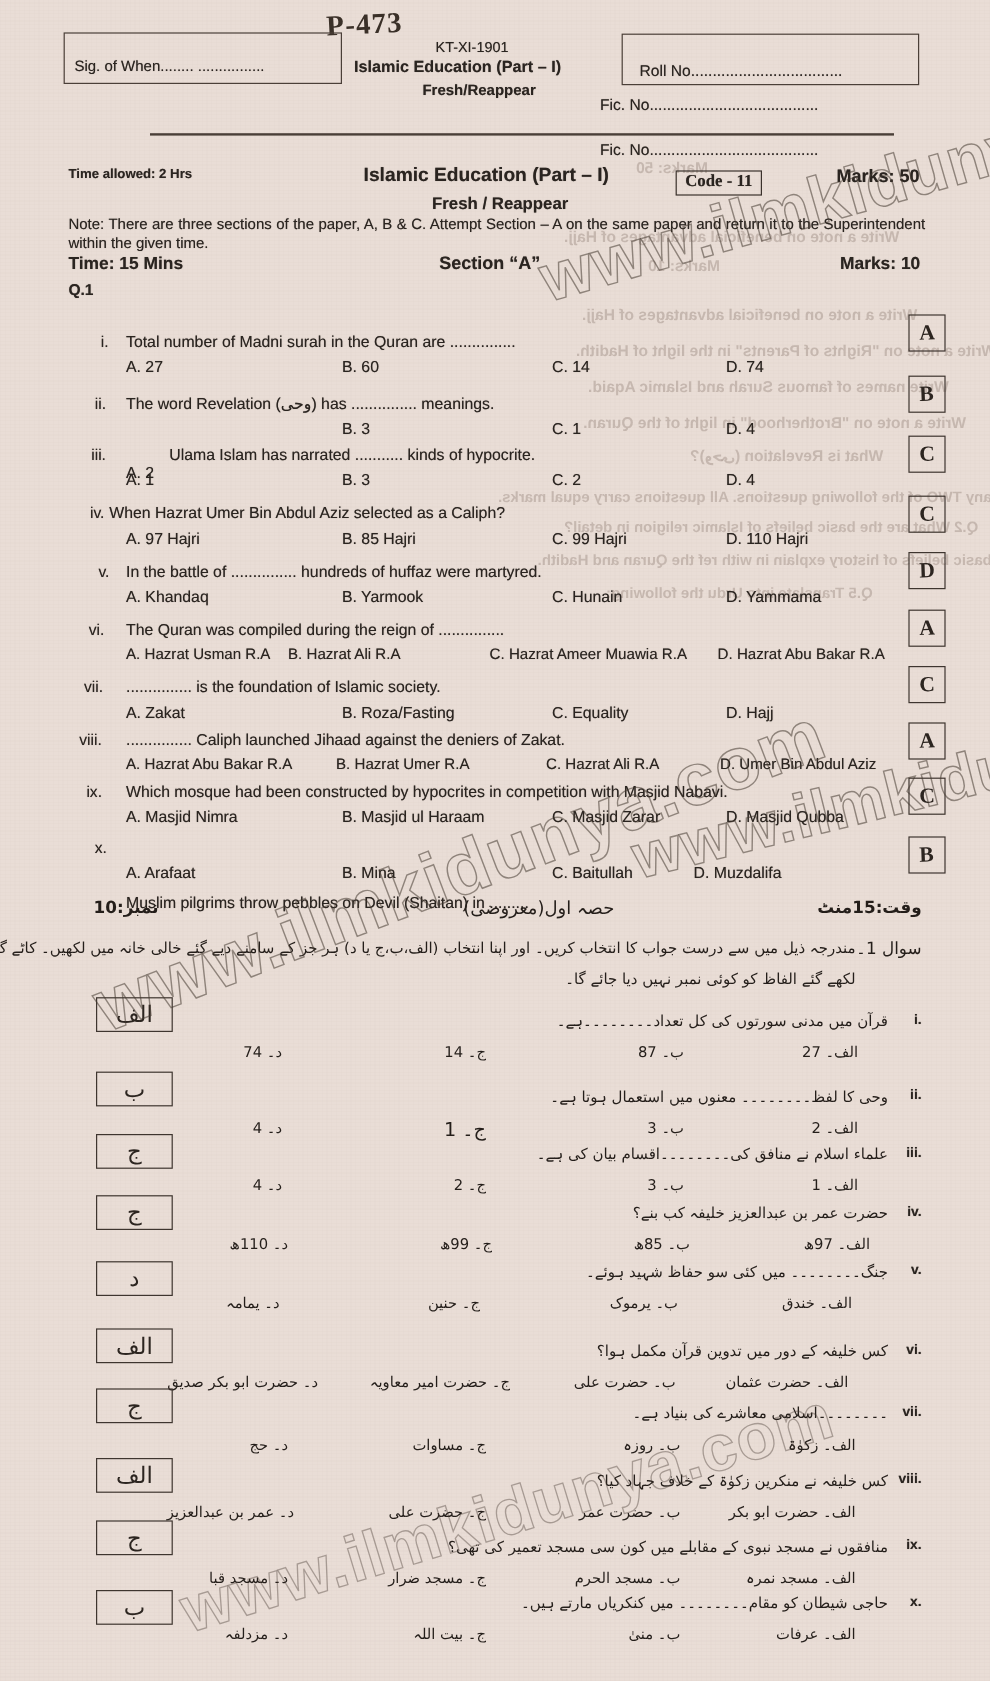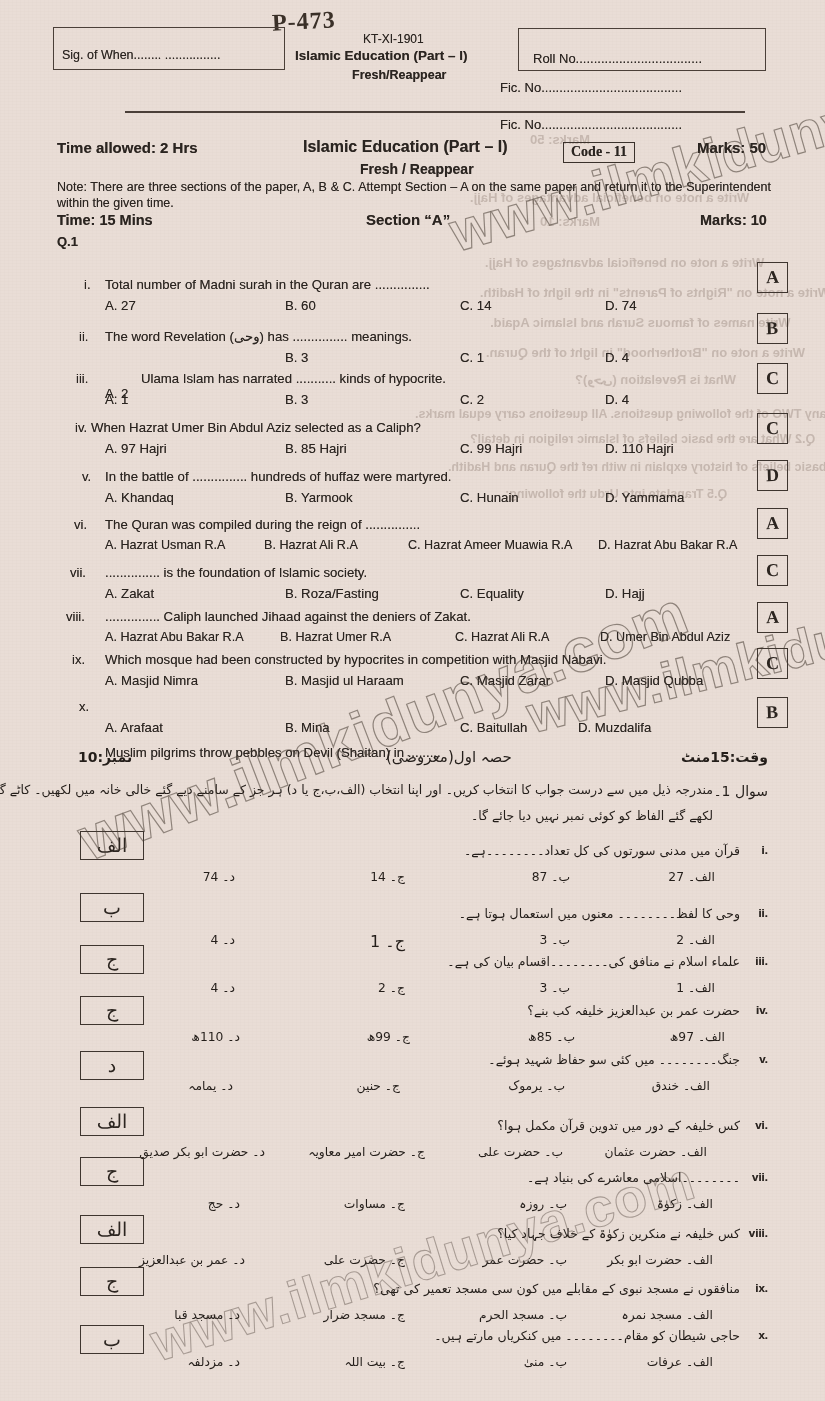--- a/index.html
+++ b/index.html
@@ -135,21 +135,21 @@
 
   <div class="boxline" style="left:518px;top:28px;width:246px;height:41px;"></div>
   <div class="t blur" style="left:500px;top:52px;font-size:13px;margin-left:33px;">Roll No...................................</div>
 
   <div class="t blur" style="left:500px;top:81px;font-size:13px;">Fic. No.......................................</div>
 
   <div class="rule" style="left:125px;top:111px;width:620px;height:1.6px;"></div>
 
   <div class="t blur" style="left:500px;top:118px;font-size:13px;">Fic. No.......................................</div>
 
-  <div class="t blur b" style="left:57px;top:140px;font-size:15px;">Time allowed: 2 Hrs</div>
+  <div class="t blur b" style="left:57px;top:140px;font-size:11px;">Time allowed: 2 Hrs</div>
   <div class="t blur b" style="left:303px;top:139px;font-size:16px;">Islamic Education (Part – I)</div>
   <div class="codebox blur" style="left:563px;top:142px;">Code - 11</div>
   <div class="t blur b" style="left:697px;top:140px;font-size:15px;">Marks: 50</div>
   <div class="t blur b" style="left:360px;top:162px;font-size:14px;">Fresh / Reappear</div>
 
   <div class="blur" style="position:absolute;left:57px;top:180px;width:714px;font-size:12.5px;line-height:1.25;text-align:justify;">Note: There are three sections of the paper, A, B &amp; C. Attempt Section – A on the same paper and return it to the Superintendent within the given time.</div>
 
   <div class="t blur b" style="left:57px;top:213px;font-size:14.5px;">Time: 15 Mins</div>
   <div class="t blur b" style="left:366px;top:212px;font-size:15px;">Section “A”</div>
   <div class="t blur b" style="left:700px;top:213px;font-size:14.5px;">Marks: 10</div>
@@ -183,21 +183,21 @@
       <div class="t blur" style="left: 605px; top: 442px; font-size: 13.2px;">D. 110 Hajri</div>
       <div class="t blur" style="left: 82px; top: 470px; font-size: 13px;">v.</div>
       <div class="t blur" style="left: 105px; top: 470px; font-size: 13.2px;">In the battle of ............... hundreds of huffaz were martyred.</div>
       <div class="t blur" style="left: 105px; top: 491px; font-size: 13.2px;">A. Khandaq</div>
       <div class="t blur" style="left: 285px; top: 491px; font-size: 13.2px;">B. Yarmook</div>
       <div class="t blur" style="left: 460px; top: 491px; font-size: 13.2px;">C. Hunain</div>
       <div class="t blur" style="left: 605px; top: 491px; font-size: 13.2px;">D. Yammama</div>
       <div class="t blur" style="left: 74px; top: 518px; font-size: 13px;">vi.</div>
       <div class="t blur" style="left: 105px; top: 518px; font-size: 13.2px;">The Quran was compiled during the reign of ...............</div>
       <div class="t blur" style="left: 105px; top: 539px; font-size: 12.6px;">A. Hazrat Usman R.A</div>
-      <div class="t blur" style="left: 264px; top: 539px; font-size: 12.6px;">B. Hazrat Ali R.A</div>
+      <div class="t blur" style="left: 240px; top: 539px; font-size: 12.6px;">B. Hazrat Ali R.A</div>
       <div class="t blur" style="left: 408px; top: 539px; font-size: 12.6px;">C. Hazrat Ameer Muawia R.A</div>
       <div class="t blur" style="left: 598px; top: 539px; font-size: 12.6px;">D. Hazrat Abu Bakar R.A</div>
       <div class="t blur" style="left: 70px; top: 566px; font-size: 13px;">vii.</div>
       <div class="t blur" style="left: 105px; top: 566px; font-size: 13.2px;">............... is the foundation of Islamic society.</div>
       <div class="t blur" style="left: 105px; top: 587px; font-size: 13.2px;">A. Zakat</div>
       <div class="t blur" style="left: 285px; top: 587px; font-size: 13.2px;">B. Roza/Fasting</div>
       <div class="t blur" style="left: 460px; top: 587px; font-size: 13.2px;">C. Equality</div>
       <div class="t blur" style="left: 605px; top: 587px; font-size: 13.2px;">D. Hajj</div>
       <div class="t blur" style="left: 66px; top: 610px; font-size: 13px;">viii.</div>
       <div class="t blur" style="left: 105px; top: 610px; font-size: 13.2px;">............... Caliph launched Jihaad against the deniers of Zakat.</div>

